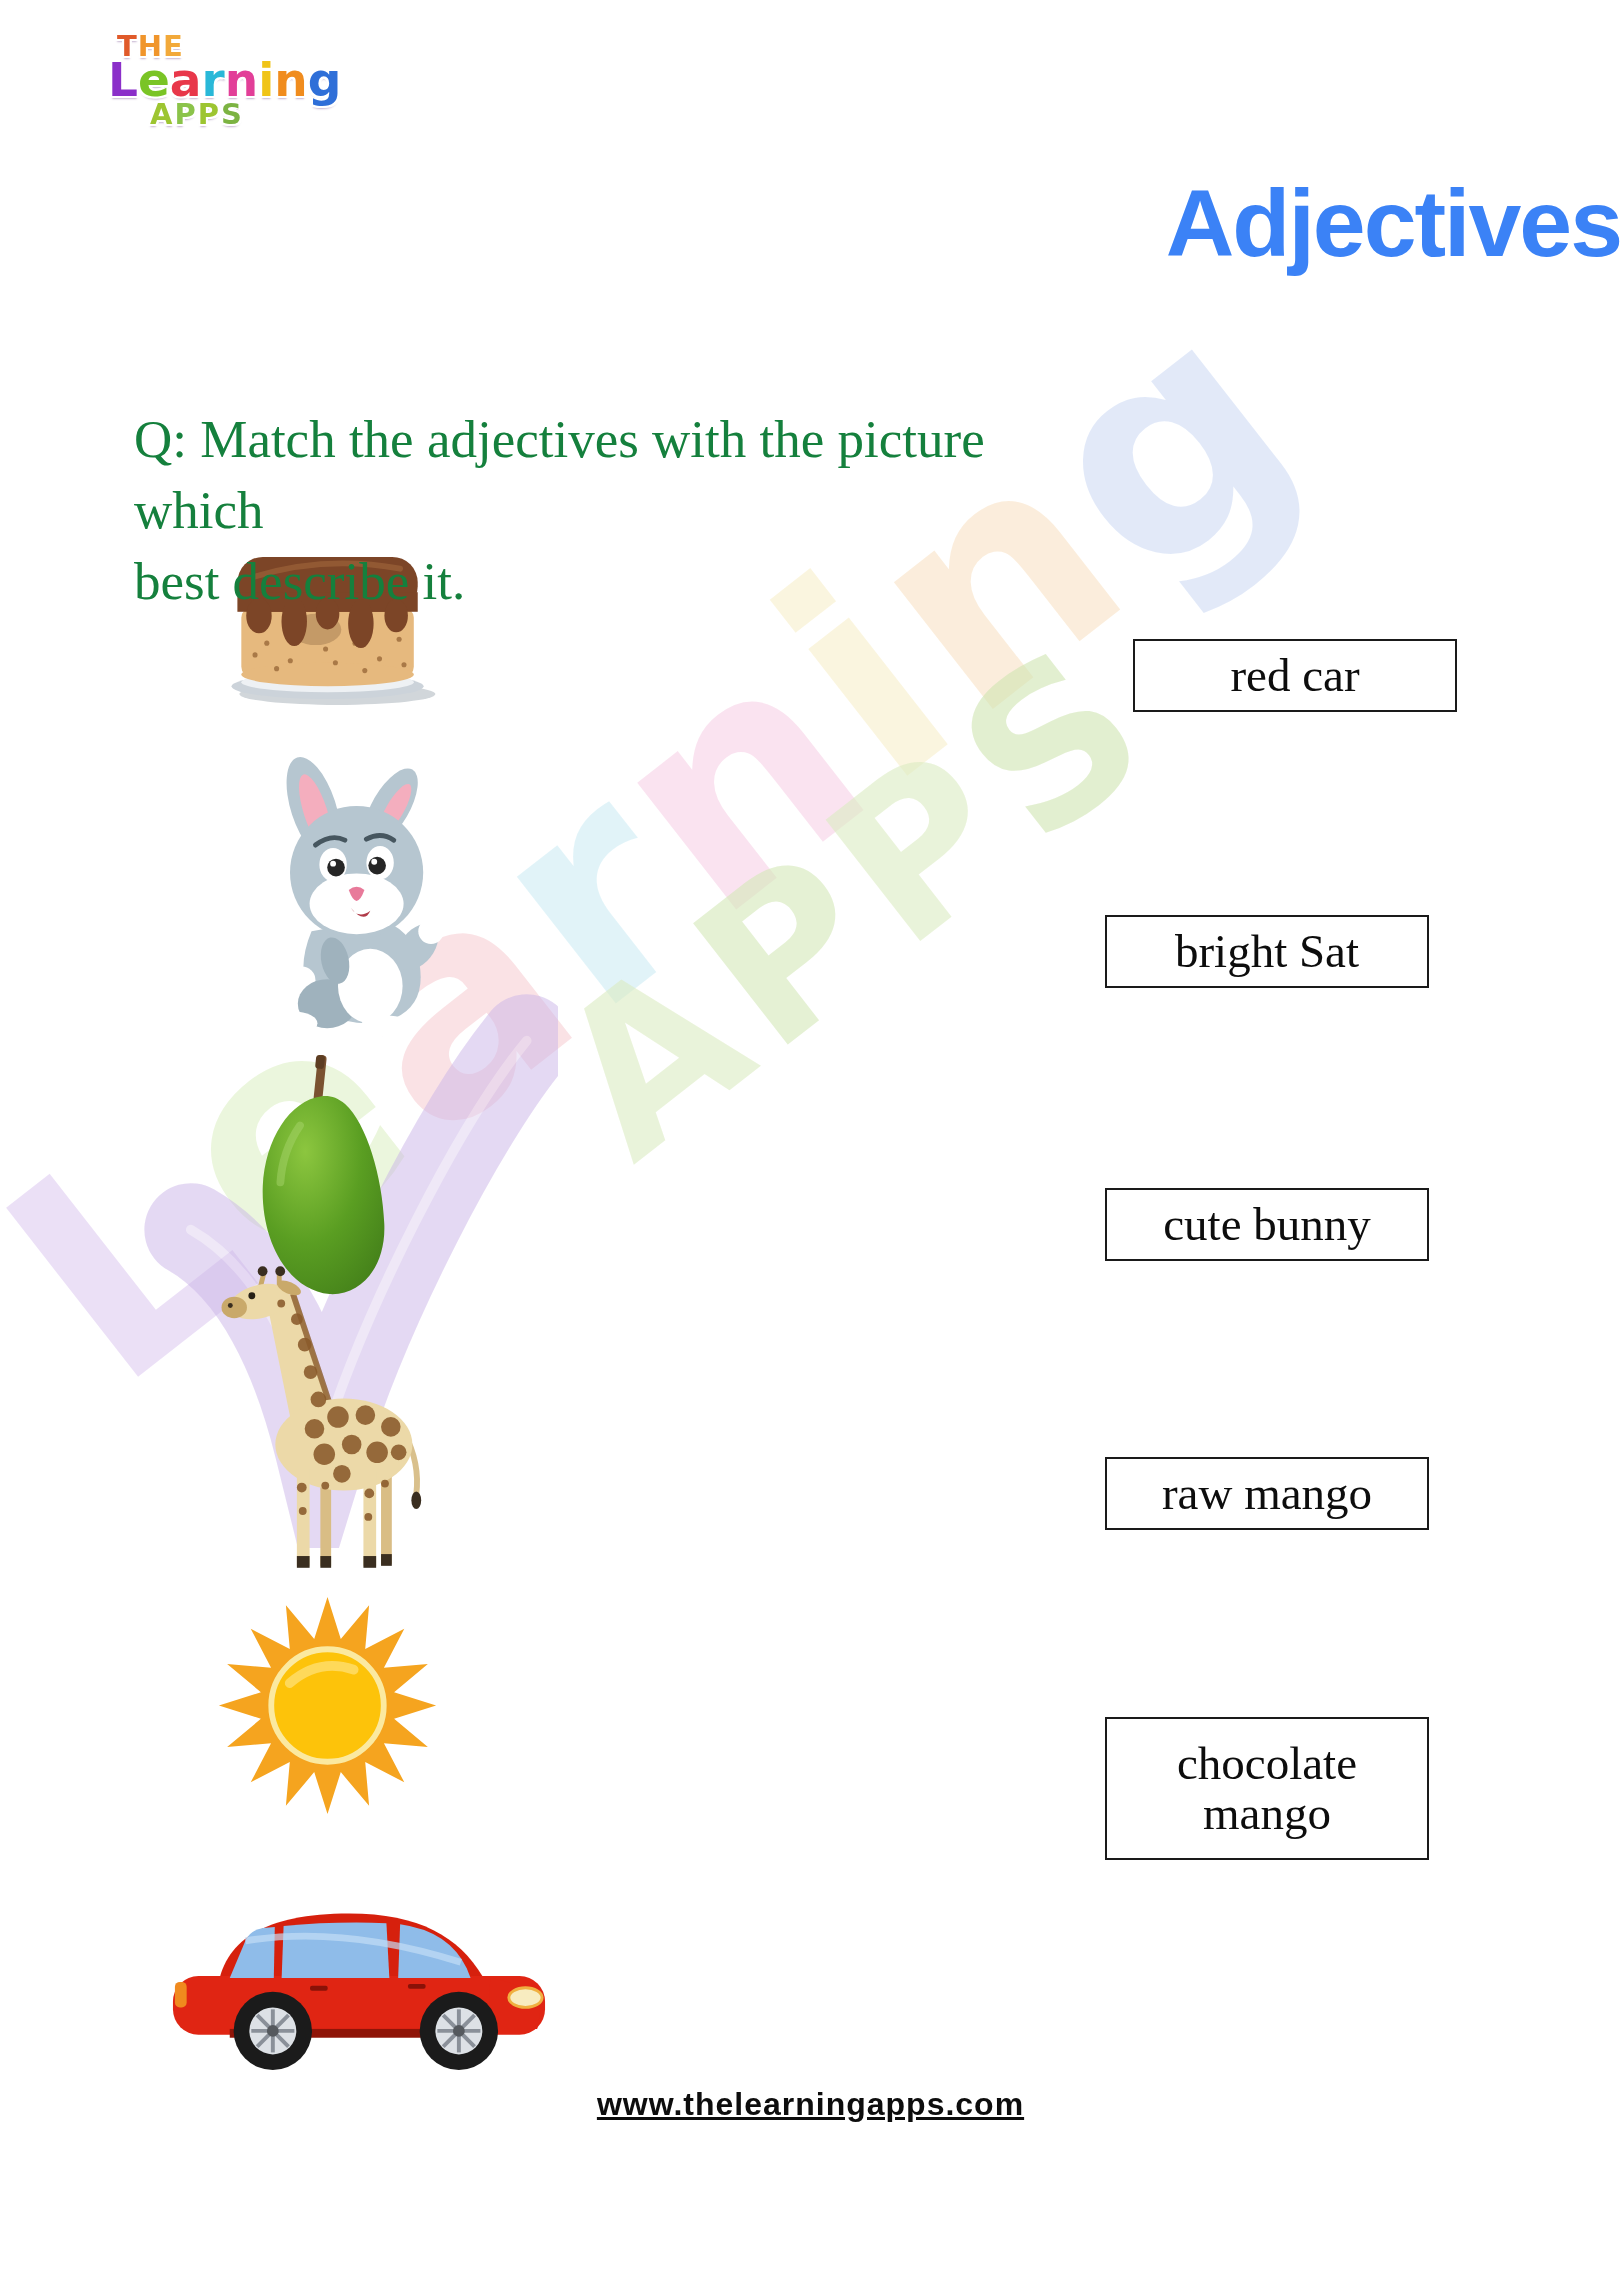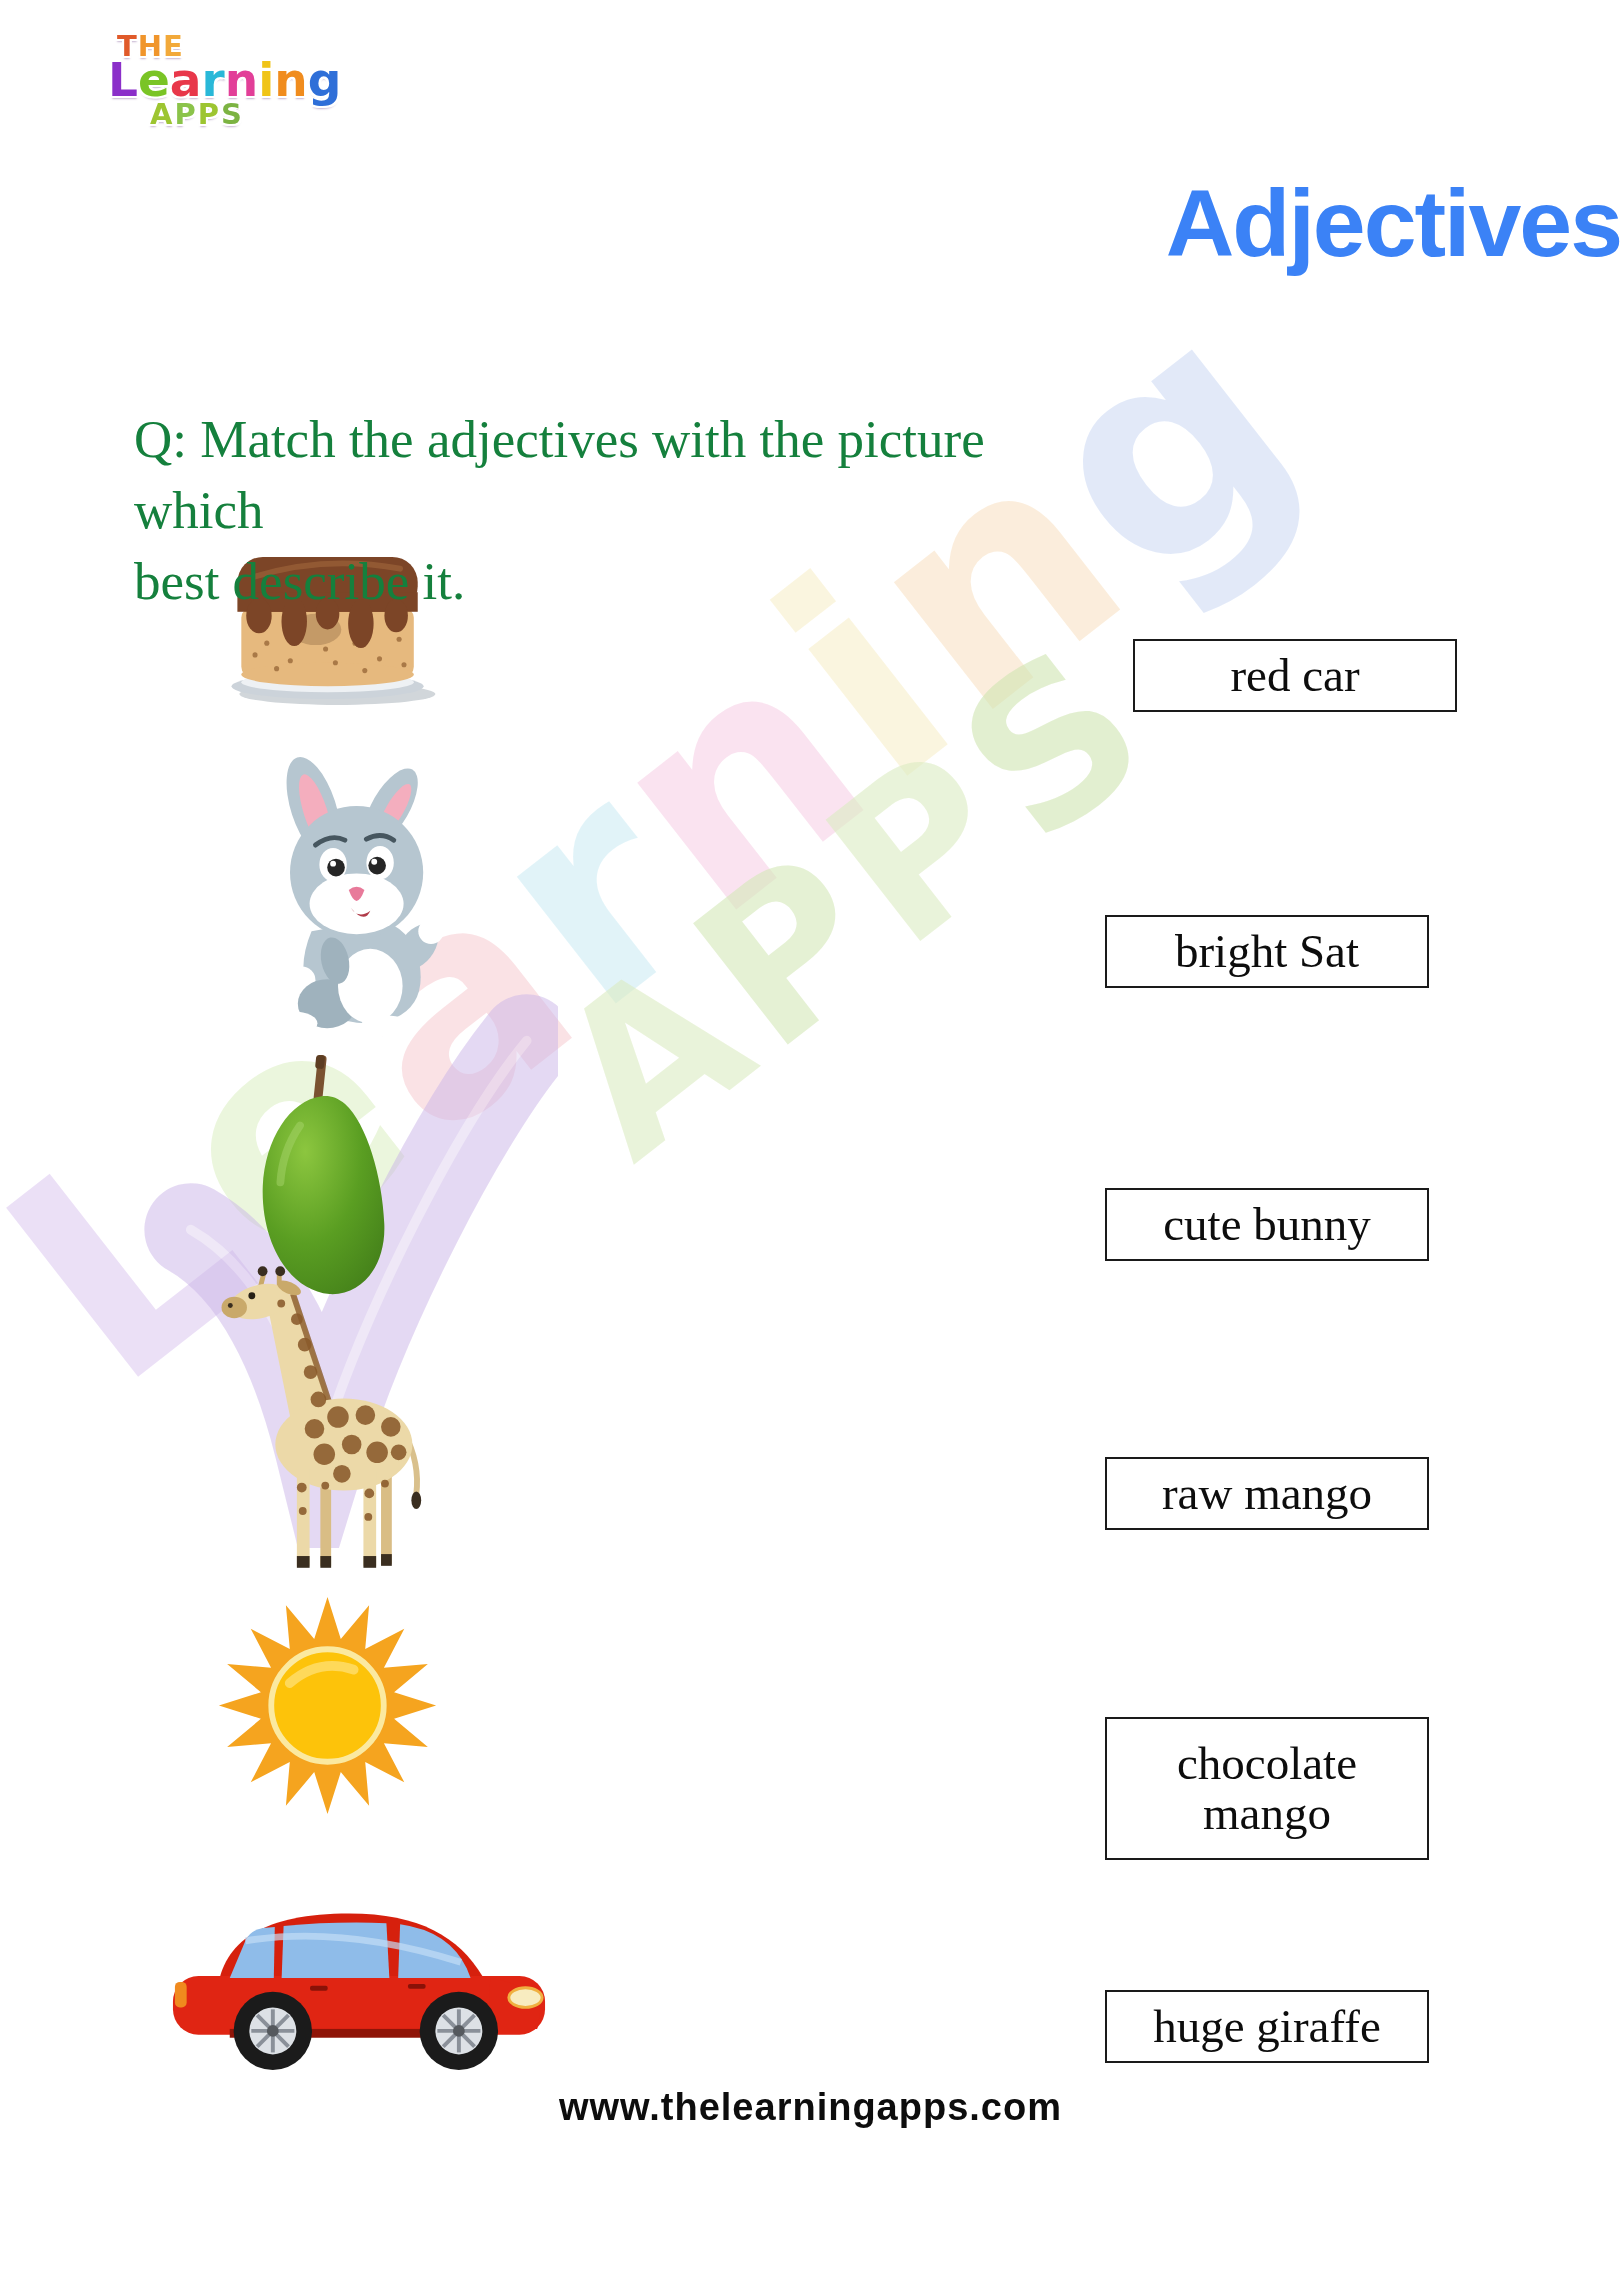--- a/index.html
+++ b/index.html
@@ -73,22 +73,23 @@
     text-align:center;line-height:1.05;
   }
   .b1{top:639px;margin-left:28px;} .b2{top:915px;} .b3{top:1188px;}
   .b4{top:1457px;} .b5{top:1717px;height:139px;} .b6{top:1990px;}
   .b5 .abox-label{width:225px;}
   
   .footer{
     position:absolute;left:0;top:2086px;width:100%;
     text-align:center;
     font-family:"Liberation Sans", sans-serif;
-    font-weight:bold;font-size:38px;color:#0d0d0d;z-index:3;
+    font-weight:bold;font-size:32px;color:#0d0d0d;z-index:3;
     letter-spacing:1px;
+    text-decoration:underline;
   }
 </style>
 </head>
 <body>
 
 <div class="page">
 
   <div class="wm wm-word" id="wm-learning"><span style="color: rgb(217, 194, 239);">L</span><span style="color: rgb(216, 238, 188);">e</span><span style="color: rgb(246, 198, 204);">a</span><span style="color: rgb(197, 233, 243);">r</span><span style="color: rgb(246, 201, 226);">n</span><span style="color: rgb(247, 236, 192);">i</span><span style="color: rgb(248, 221, 186);">n</span><span style="color: rgb(198, 213, 243);">g</span></div>
   <div class="wm wm-apps" id="wm-apps"><span style="color: rgb(220, 236, 194);">A</span><span style="color: rgb(212, 232, 184);">P</span><span style="color: rgb(220, 236, 194);">P</span><span style="color: rgb(208, 229, 178);">S</span></div>
   <svg class="wm wm-check" width="421" height="568" viewBox="0 0 430 580">
@@ -308,20 +309,17 @@
   </div>
   <div class="abox b3">
     <span class="abox-label">cute bunny</span>
   </div>
   <div class="abox b4">
     <span class="abox-label">raw mango</span>
   </div>
   <div class="abox b5">
     <span class="abox-label">chocolate mango</span>
   </div>
-  <div class="abox b6">
-    <span class="abox-label">huge giraffe</span>
-  </div>
 
   <div class="footer">www.thelearningapps.com</div>
 
 </div>
 
 
 </body></html>

